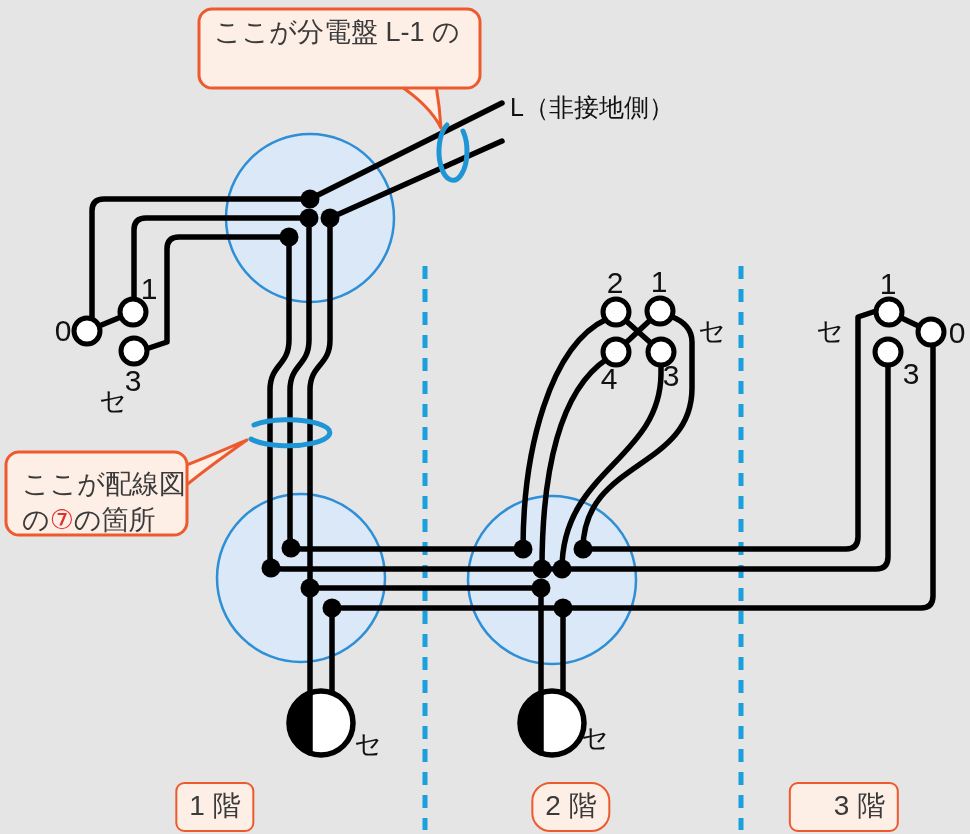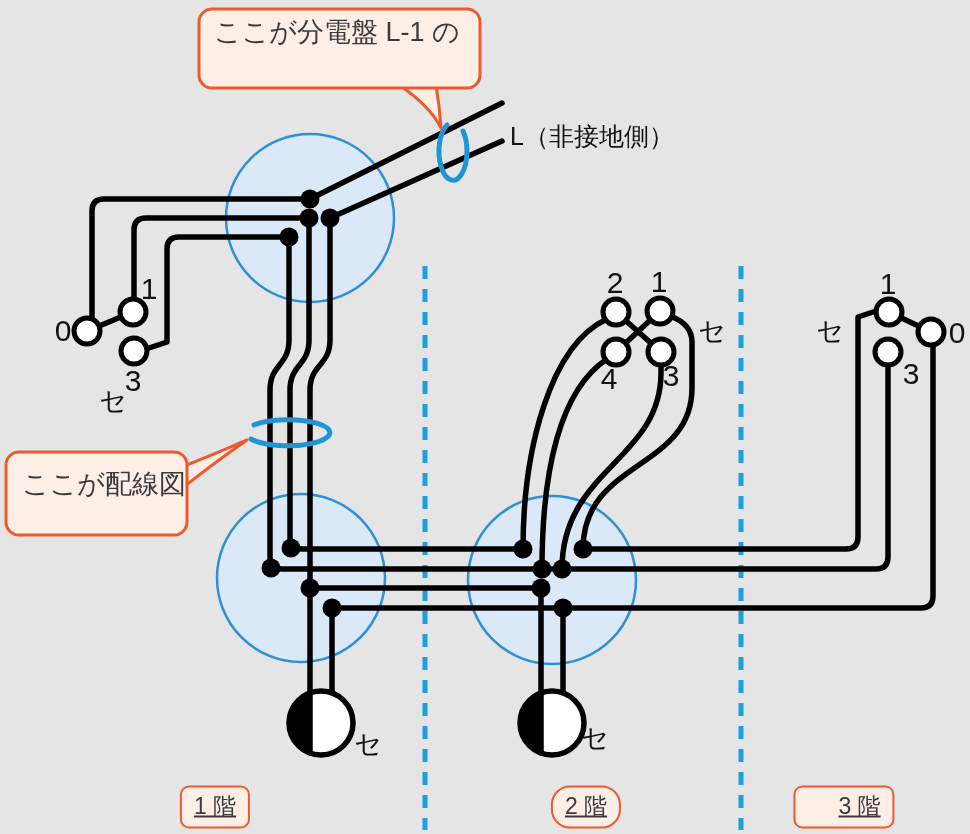--- a/index.html
+++ b/index.html
@@ -14,24 +14,24 @@
   .lampc{fill:#fff;stroke:#000;stroke-width:5.5;}
   .lampseg{fill:#000;stroke:#000;stroke-width:1;}
   .dash{stroke:#1aa0dc;stroke-width:5;stroke-dasharray:13 10;fill:none;}
   .loop{stroke:#1e96d6;stroke-width:5;fill:none;stroke-linecap:round;}
   .co{fill:#fdeee6;stroke:#ed5a2d;stroke-width:3;stroke-linejoin:round;}
   
   .lbl{position:absolute;transform:translate(-50%,-50%);color:#111;white-space:nowrap;
        pointer-events:none;}
   .num{font-size:30px;}
   .se{font-size:27px;}
-  .ln{transform:translate(0,-50%);font-size:25px;color:#111;margin-top:29px;}
+  .ln{transform:translate(0,-50%);font-size:25px;color:#111;}
   .floorbox{position:absolute;transform:translate(-50%,-50%);border:2.5px solid #ed5a2d;
-       background:#fdeee6;border-radius:9px;padding:3px 12px 5px 12px;font-size:23px;
-       color:#3a3a3a;white-space:nowrap;text-decoration:underline;}
+       background:#fdeee6;border-radius:9px;padding:3px 12px 5px 12px;font-size:28px;
+       color:#3a3a3a;white-space:nowrap;}
   .callout{position:absolute;font-size:27px;line-height:36px;color:#3a3a3a;white-space:nowrap;}
   .red{color:#e0312e;}
 </style>
 </head>
 <body>
 
 <div id="stage">
 
   <svg id="diagram" width="970" height="834" viewBox="0 0 970 834">
 
@@ -110,20 +110,21 @@
     <rect class="co" x="199" y="9" width="281" height="79" rx="13"></rect>
     <path class="co" d="M 184,466 C 208,457 228,448 247,440 C 227,454 206,469 184,487 Z"></path>
     <rect class="co" x="6" y="452" width="181" height="83" rx="13"></rect>
   </svg>
 
   <div class="callout" style="left:214px;top:14px;">
     <div>ここが分電盤 L-1 の</div>
   </div>
   <div class="callout" style="left:22px;top:458px;margin-top:8px;">
     <div>ここが配線図</div>
+    <div><span>の</span><span class="red">⑦</span><span>の箇所</span></div>
   </div>
 
   <div class="lbl ln" style="left:510px;top:107px;">L（非接地側）</div>
 
   <div class="lbl num" style="left:63px;top:331px;">0</div>
   <div class="lbl num" style="left:149px;top:289px;">1</div>
   <div class="lbl num" style="left:133px;top:381px;">3</div>
   <div class="lbl se" style="left:113px;top:401px;">セ</div>
 
   <div class="lbl num" style="left:615px;top:283px;">2</div>
@@ -134,16 +135,16 @@
 
   <div class="lbl num" style="left:888px;top:284px;">1</div>
   <div class="lbl num" style="left:957px;top:333px;">0</div>
   <div class="lbl num" style="left:911px;top:374px;">3</div>
   <div class="lbl se" style="left:830px;top:331px;">セ</div>
 
   <div class="lbl se" style="left:368px;top:744px;">セ</div>
   <div class="lbl se" style="left:595px;top:738px;">セ</div>
 
   <div class="floorbox" style="left:215px;top:807px;">1 階</div>
-  <div class="floorbox" style="left:586px;top:807px;border-radius:19px;">2 階</div>
+  <div class="floorbox" style="left:571px;top:807px;border-radius:19px;">2 階</div>
   <div class="floorbox" style="left:844px;top:807px;padding-left:43px;">3 階</div>
 
 </div>
 
 </body></html>

